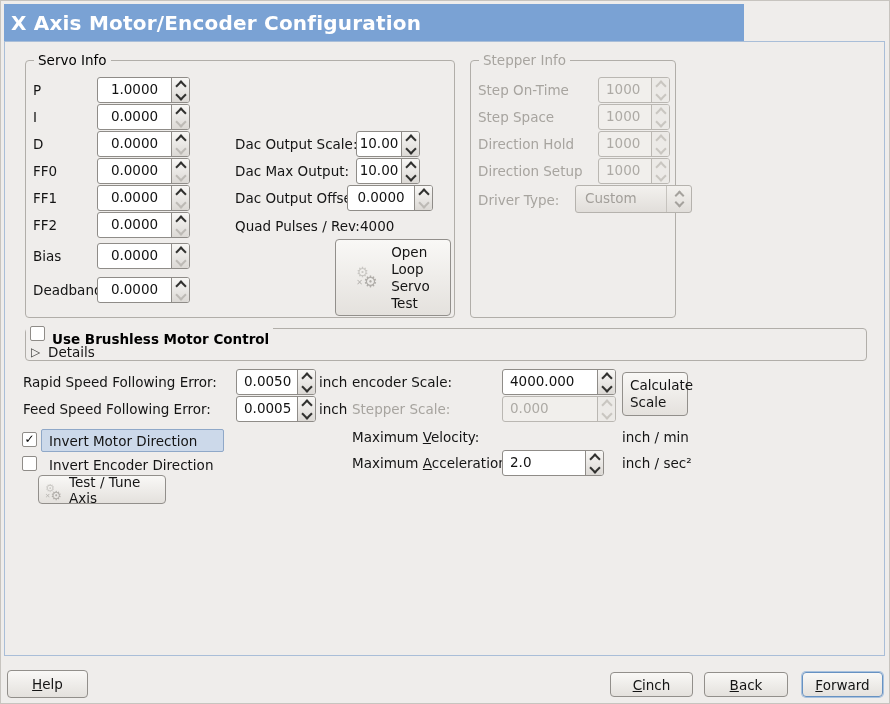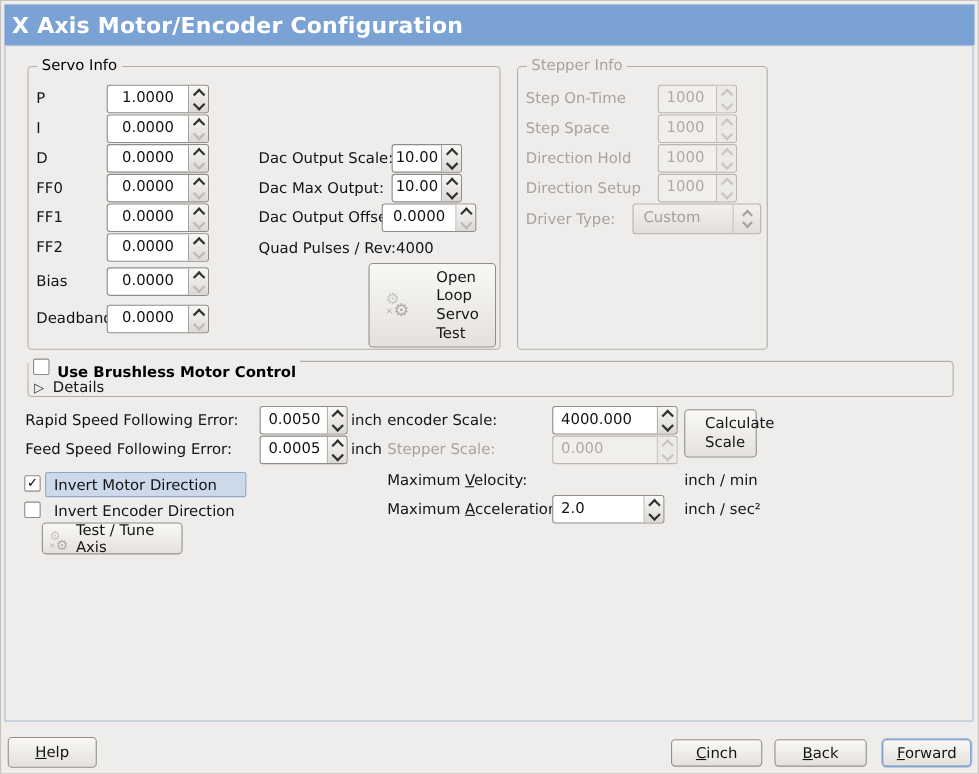--- a/index.html
+++ b/index.html
@@ -1,18 +1,18 @@
 <!DOCTYPE html>
 <html><head>
 <meta charset="utf-8">
 <style>
   html,body{margin:0;padding:0;}
   body{font-family:"DejaVu Sans","Liberation Sans",sans-serif;background:#d6d3cf;}
   #win{position:relative;width:890px;height:704px;background:#efedeb;box-shadow:inset 0 0 0 1px #c7c4bf;overflow:hidden;}
-  .titlebar{position:absolute;left:4px;top:4px;width:882px;height:37px;background:#7aa2d4;color:#ffffff;
+  .titlebar{position:absolute;left:4px;top:4px;width:740px;height:37px;background:#7aa2d4;color:#ffffff;
     font-weight:bold;font-size:20px;display:flex;align-items:center;padding-left:7px;box-sizing:border-box;letter-spacing:.2px;}
   .content{position:absolute;left:4px;top:41px;width:881px;height:615px;border:1px solid #a9bed8;box-sizing:border-box;}
   .lbl{position:absolute;font-size:13.5px;color:#141414;white-space:nowrap;}
   .bold{font-weight:bold;margin-top:12px;}
   .dim{color:#a7a49f;}
   .u{text-decoration:underline;}
   .frame{position:absolute;border:1px solid #b1aea9;border-radius:4px;box-sizing:border-box;}
   .legend{position:absolute;top:-9px;left:8px;background:#efedeb;padding:0 4px;font-size:13.5px;white-space:nowrap;}
   
   .spin{position:absolute;height:26px;background:#ffffff;border:1px solid #8f8c88;border-radius:3px;display:flex;box-sizing:border-box;}
@@ -30,21 +30,21 @@
   .off .ch{border-color:#c9c6c1;}
   
   .combo{position:absolute;display:flex;box-sizing:border-box;border:1px solid #b5b2ad;border-radius:3px;background:linear-gradient(#f3f1ee,#e1deda);}
   .combo .cv{flex:1;font-size:13.5px;color:#a29f9a;line-height:25px;padding-left:9px;}
   .combo .cc{width:24px;border-left:1px solid #c6c3be;display:flex;flex-direction:column;align-items:center;justify-content:center;}
   .combo .ch{width:5px;height:5px;border-color:#a5a29d;}
   
   .btn{position:absolute;background:linear-gradient(#f9f8f6,#e4e1dd);border:1px solid #928f8b;border-radius:4px;
     font-size:13.5px;color:#141414;display:flex;align-items:center;justify-content:center;box-sizing:border-box;}
   .btn.focus{border:1px solid #6792c2;box-shadow:0 0 0 1px #a9c2de;}
-  .prelines{white-space:pre-line;text-align:left;line-height:17px;margin-left:11px;}
+  .prelines{white-space:pre-line;text-align:left;line-height:17px;}
   
   .cb{position:absolute;width:15px;height:15px;box-sizing:border-box;border:1px solid #8f8c88;border-radius:2px;background:#ffffff;
     font-size:12px;line-height:13px;text-align:center;color:#000;}
   .hl{position:absolute;background:#ccd9ea;border:1px solid #8fa8c8;border-radius:2px;box-sizing:border-box;}
   .exp{position:absolute;font-size:12px;color:#3c3c3a;}
   
   .gears{position:relative;width:26px;height:28px;display:inline-block;flex:none;}
   .g1{position:absolute;left:0;top:0;font-size:14px;color:#c9c7c3;}
   .g2{position:absolute;left:7px;top:8px;font-size:16px;color:#b0ada9;}
   .g3{position:absolute;left:0;top:14px;font-size:8px;color:#b8b5b1;}
@@ -203,21 +203,21 @@
         <span class="g1">⚙</span>
         <span class="g2">⚙</span>
         <span class="g3">✕</span>
       </span>
     <span class="prelines">Open
 Loop
 Servo
 Test</span>
   </div>
 
-  <div class="frame" style="left:470px;top:60px;width:228px;height:258px;">
+  <div class="frame" style="left:470px;top:60px;width:206px;height:258px;">
     <span class="legend dim">Stepper Info</span>
   </div>
   <span class="lbl dim" style="left:478px;top:82px">Step On-Time</span>
   <span class="lbl dim" style="left:478px;top:109px">Step Space</span>
   <span class="lbl dim" style="left:478px;top:136px">Direction Hold</span>
   <span class="lbl dim" style="left:478px;top:163px">Direction Setup</span>
   <span class="lbl dim" style="left:478px;top:192px">Driver Type:</span>
 
   <div class="spin off" style="left:598px;top:77px;width:72px">
       <span class="sv">1000</span>

